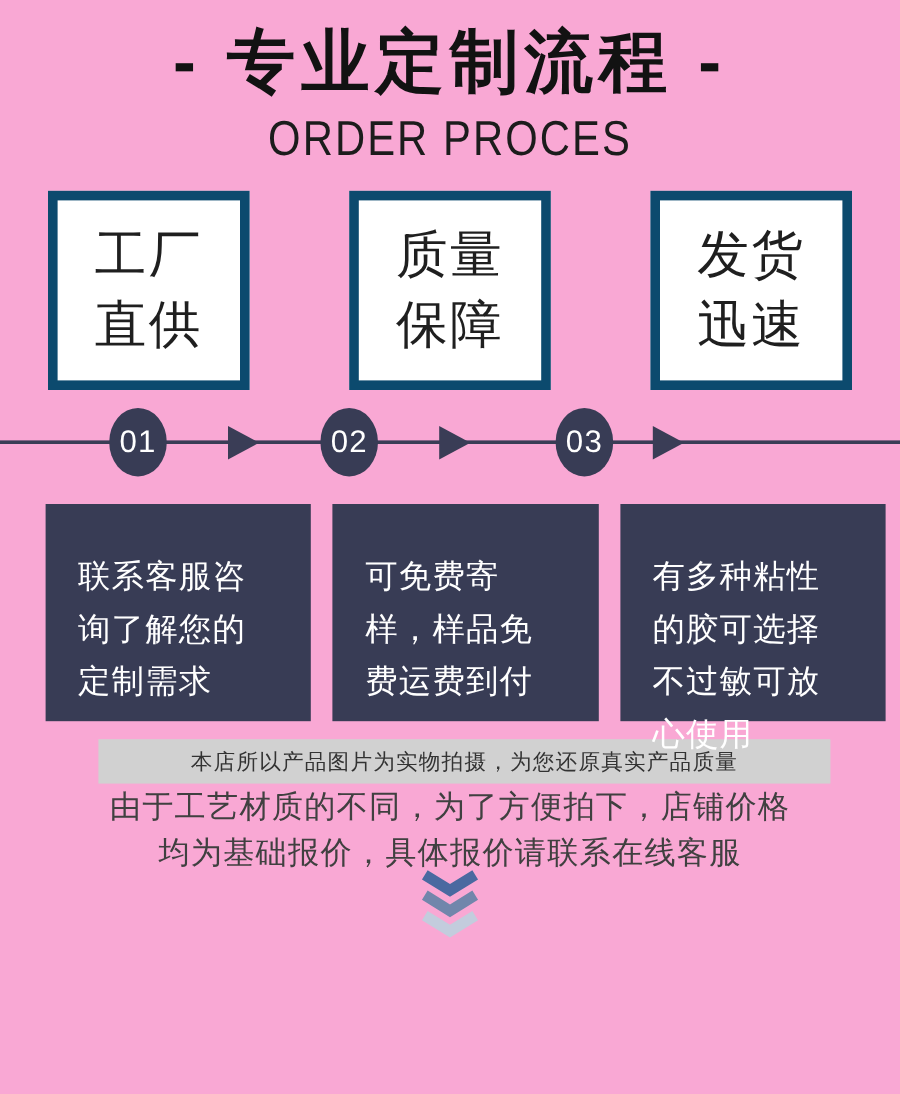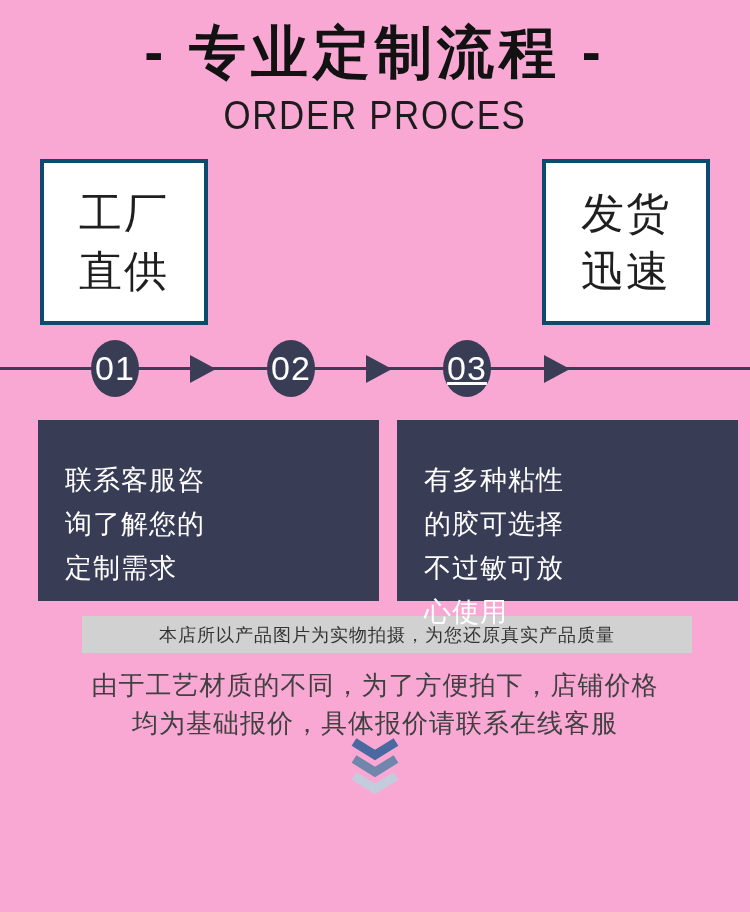--- a/index.html
+++ b/index.html
@@ -17,37 +17,37 @@
     text-align:center; font-size:41px; font-weight:300; color:#1c1c1c;
     letter-spacing:2px; line-height:54px;
     transform:scaleX(0.85); transform-origin:50% 50%;
   }
   .features {
     display:flex; justify-content:space-between;
     padding:0 40px; margin-top:17px;
   }
   .feature {
     box-sizing:border-box; width:168px; height:166px;
-    border:4px solid #0c4a6e; background:#ffffff;
+    border:8px solid #0c4a6e; background:#ffffff;
     display:flex; flex-direction:column; align-items:center; justify-content:center;
     font-size:43px; color:#1f1f1f; line-height:58px; letter-spacing:2px;
     text-align:center;
   }
   .timeline { position:relative; height:62px; margin-top:15px; }
   .tl-line {
     position:absolute; left:0; right:0; top:27px; height:3px; background:#3a3d56;
   }
   .circle {
     position:absolute; top:0; width:48px; height:57px;
     background:#383c55; border-radius:50%;
-    color:#ffffff; font-size:34px; font-weight:500;
+    color:#ffffff; font-size:26px; font-weight:500;
     display:flex; align-items:center; justify-content:center;
     letter-spacing:1px;
   }
-  .c1 { left:91px; } .c2 { left:267px; } .c3 { left:443px;text-decoration:underline; } .c4 { left:621px; }
+  .c1 { left:91px; } .c2 { left:267px; } .c3 { left:463px; } .c4 { left:621px; }
   .tl-arrow {
     position:absolute; top:15px; width:0; height:0;
     border-top:14px solid transparent; border-bottom:14px solid transparent;
     border-left:26px solid #3a3d56;
   }
   .a1 { left:190px; } .a2 { left:366px; } .a3 { left:544px; }
   .steps {
     display:flex; gap:18px; padding:0 12px 0 38px; margin-top:18px;
   }
   .step-card {
@@ -57,38 +57,42 @@
     padding:38px 6px 0 27px; white-space:pre-line;
   }
   .notice {
     box-sizing:border-box; width:610px; height:37px; margin:15px 0 0 82px;
     background:#d1d1d1; color:#333333;
     font-size:18px; letter-spacing:1px;
     display:flex; align-items:center; justify-content:center;
     white-space:nowrap;
   }
   .note {
-    margin-top:13px; text-align:center;
+    text-align:center;
     font-size:26px; color:#404040; line-height:38px; letter-spacing:1px;
   }
   .chevrons { text-align:center; margin-top:-5px; }
   .chev { fill:none; stroke-width:9; }
 </style>
 </head>
 <body>
 
 <div class="page">
 
   <div class="title">- 专业定制流程 -</div>
   <div class="subtitle">ORDER PROCES</div>
 
   <div class="features">
     <div class="feature">
       <span>工厂</span>
       <span>直供</span>
+    </div>
+    <div class="feature">
+      <span>质量</span>
+      <span>保障</span>
     </div>
     <div class="feature">
       <span>发货</span>
       <span>迅速</span>
     </div>
   </div>
 
   <div class="timeline">
     <div class="tl-line"></div>
     <div class="circle c1">01</div>
@@ -96,20 +100,23 @@
     <div class="circle c2">02</div>
     <div class="tl-arrow a2"></div>
     <div class="circle c3">03</div>
     <div class="tl-arrow a3"></div>
   </div>
 
   <div class="steps">
     <div class="step-card">联系客服咨
 询了解您的
 定制需求</div>
+    <div class="step-card">可免费寄
+样，样品免
+费运费到付</div>
     <div class="step-card">有多种粘性
 的胶可选择
 不过敏可放
 心使用</div>
   </div>
 
   <div class="notice">本店所以产品图片为实物拍摄，为您还原真实产品质量</div>
 
   <div class="note">
     <div>由于工艺材质的不同，为了方便拍下，店铺价格</div>

